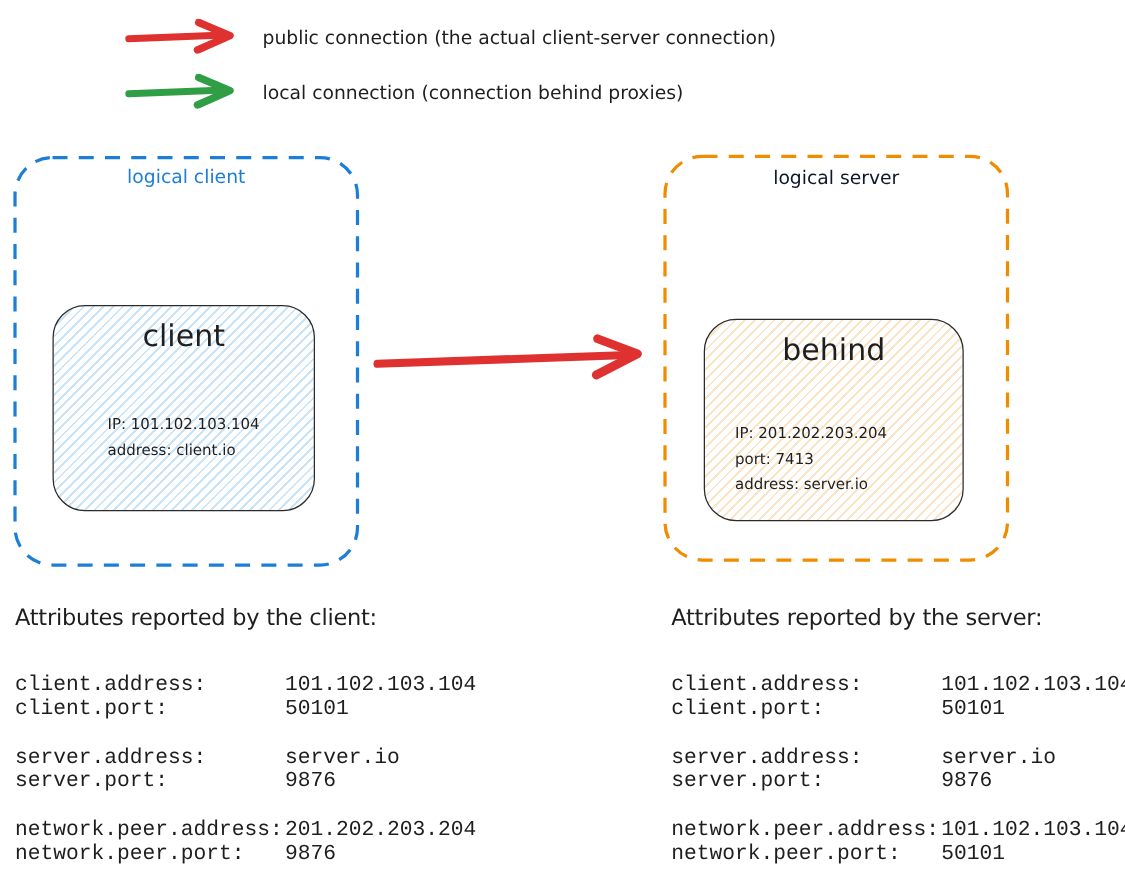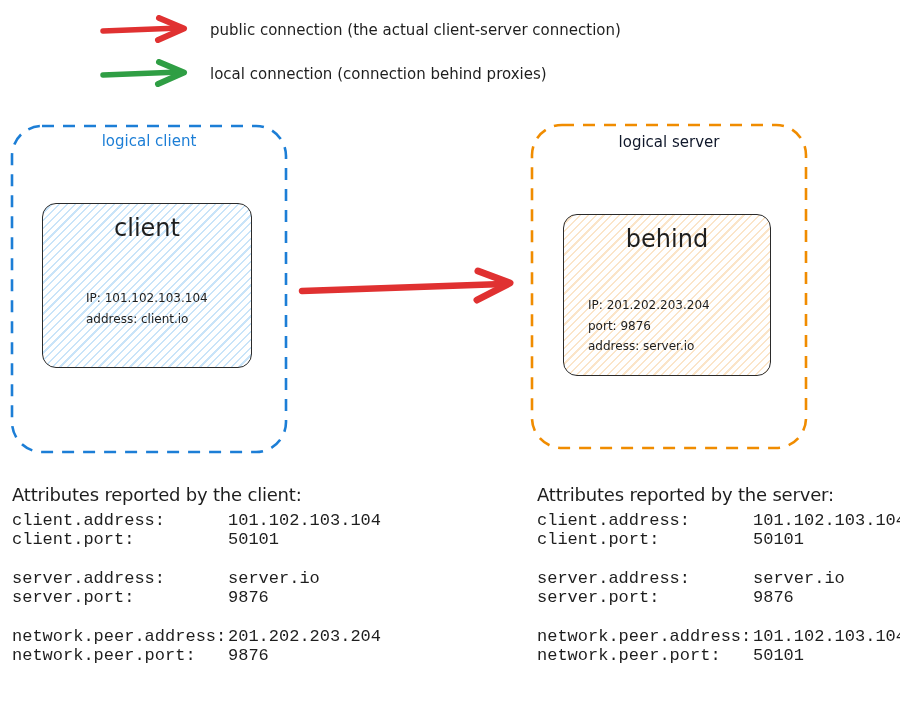--- a/index.html
+++ b/index.html
@@ -30,24 +30,25 @@
     text-align: center;
     font-size: 15px;
     line-height: 20px;
     white-space: nowrap;
   }
 
   
   .node {
     position: absolute;
     border: 1.7px solid #2b2b2b;
-    border-radius: 14px;
+    border-radius: 26px;
     background:
       repeating-linear-gradient(135deg, var(--hatch, #d8ecfb) 0 1.6px, rgba(255,255,255,0) 1.6px 5.5px),
       #ffffff;
+    margin-top: 41px;
   }
   .node-title {
     padding-top: 10px;
     text-align: center;
     font-size: 24px;
     line-height: 28px;
     white-space: nowrap;
   }
   .node-details {
     position: absolute;
@@ -56,21 +57,21 @@
     white-space: nowrap;
   }
   .client-details { left: 43px; top: 84px; }
   .server-details { left: 24px; top: 80px; }
 
   
   .attrs { position: absolute; top: 483px; }
   .attrs-heading {
     font-size: 18px;
     line-height: 24px;
-    margin-bottom: 4px;
+    margin-bottom: 32px;
     white-space: nowrap;
     letter-spacing: -0.2px;
   }
   .attr-rows { font-family: "DejaVu Sans Mono", "Liberation Mono", monospace; font-size: 17px; }
   .attr-group + .attr-group { margin-top: 20px; }
   .attr-row { line-height: 19px; white-space: nowrap; font-family: Liberation Mono, monospace; }
   .attr-key { display: inline-block; width: 216px; }
   svg { display: block; }
 </style>
 </head>
@@ -109,21 +110,21 @@
 
   <svg class="abs" style="left:530px; top:123px;" width="278" height="327" viewBox="0 0 278 327">
     <rect x="2" y="2" width="274" height="323" rx="30" fill="none" stroke-width="2.6" stroke-dasharray="12 9" stroke="#f08c00"></rect>
   </svg>
   <div class="logical-label" style="left: 530px; top: 132px; color: #0f172a;">logical server</div>
 
   <div class="node" style="left: 563px; top: 214px; width: 208px; height: 162px; --hatch: #fbe5c9;">
     <div class="node-title">behind</div>
     <div class="node-details server-details">
       <div>IP: 201.202.203.204</div>
-      <div>port: 9876</div>
+      <div>port: 7413</div>
       <div>address: server.io</div>
     </div>
   </div>
 
   <svg class="abs" style="left:298px; top:266px;" width="220" height="40" viewBox="0 0 220 40">
     <g fill="none" stroke-linecap="round" stroke-linejoin="round" stroke="#e03131">
       <path d="M4 25 L205 18" stroke-width="6.5"></path>
       <path d="M180 5 L212 17 L179 34" stroke-width="7"></path>
     </g>
   </svg>

